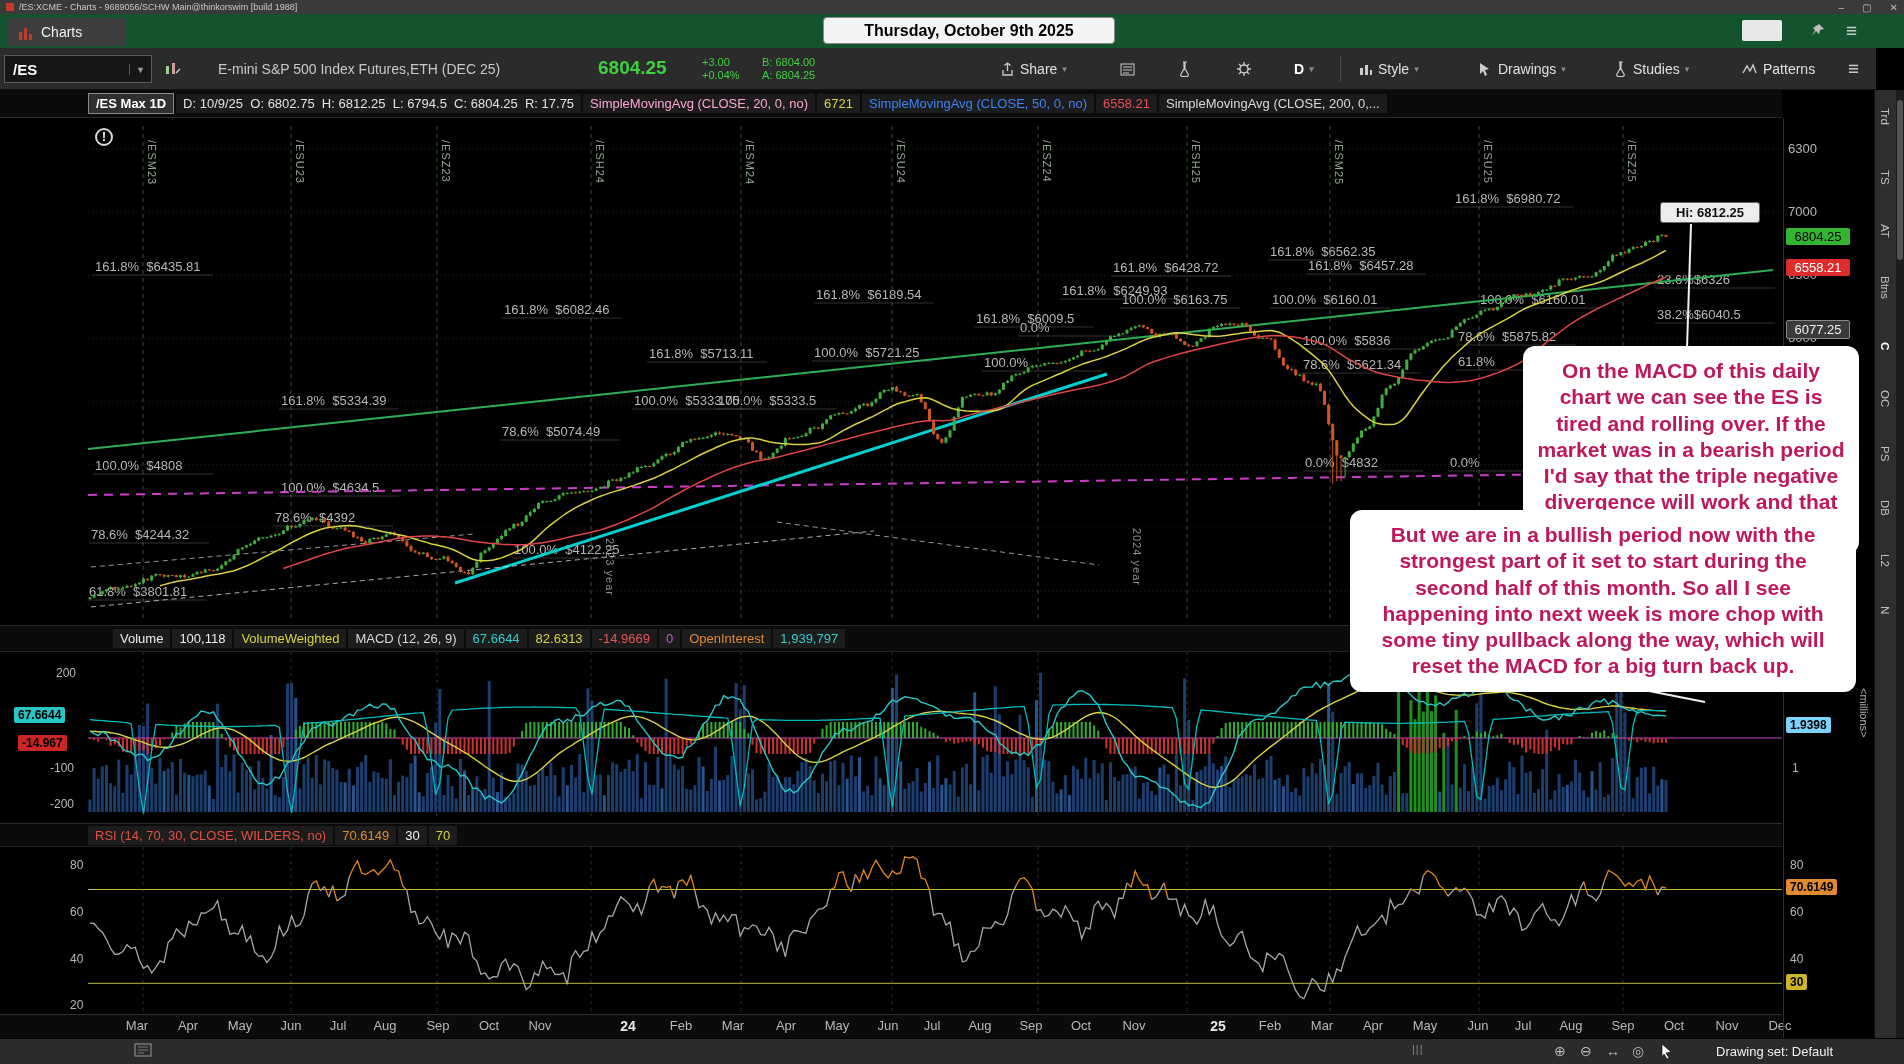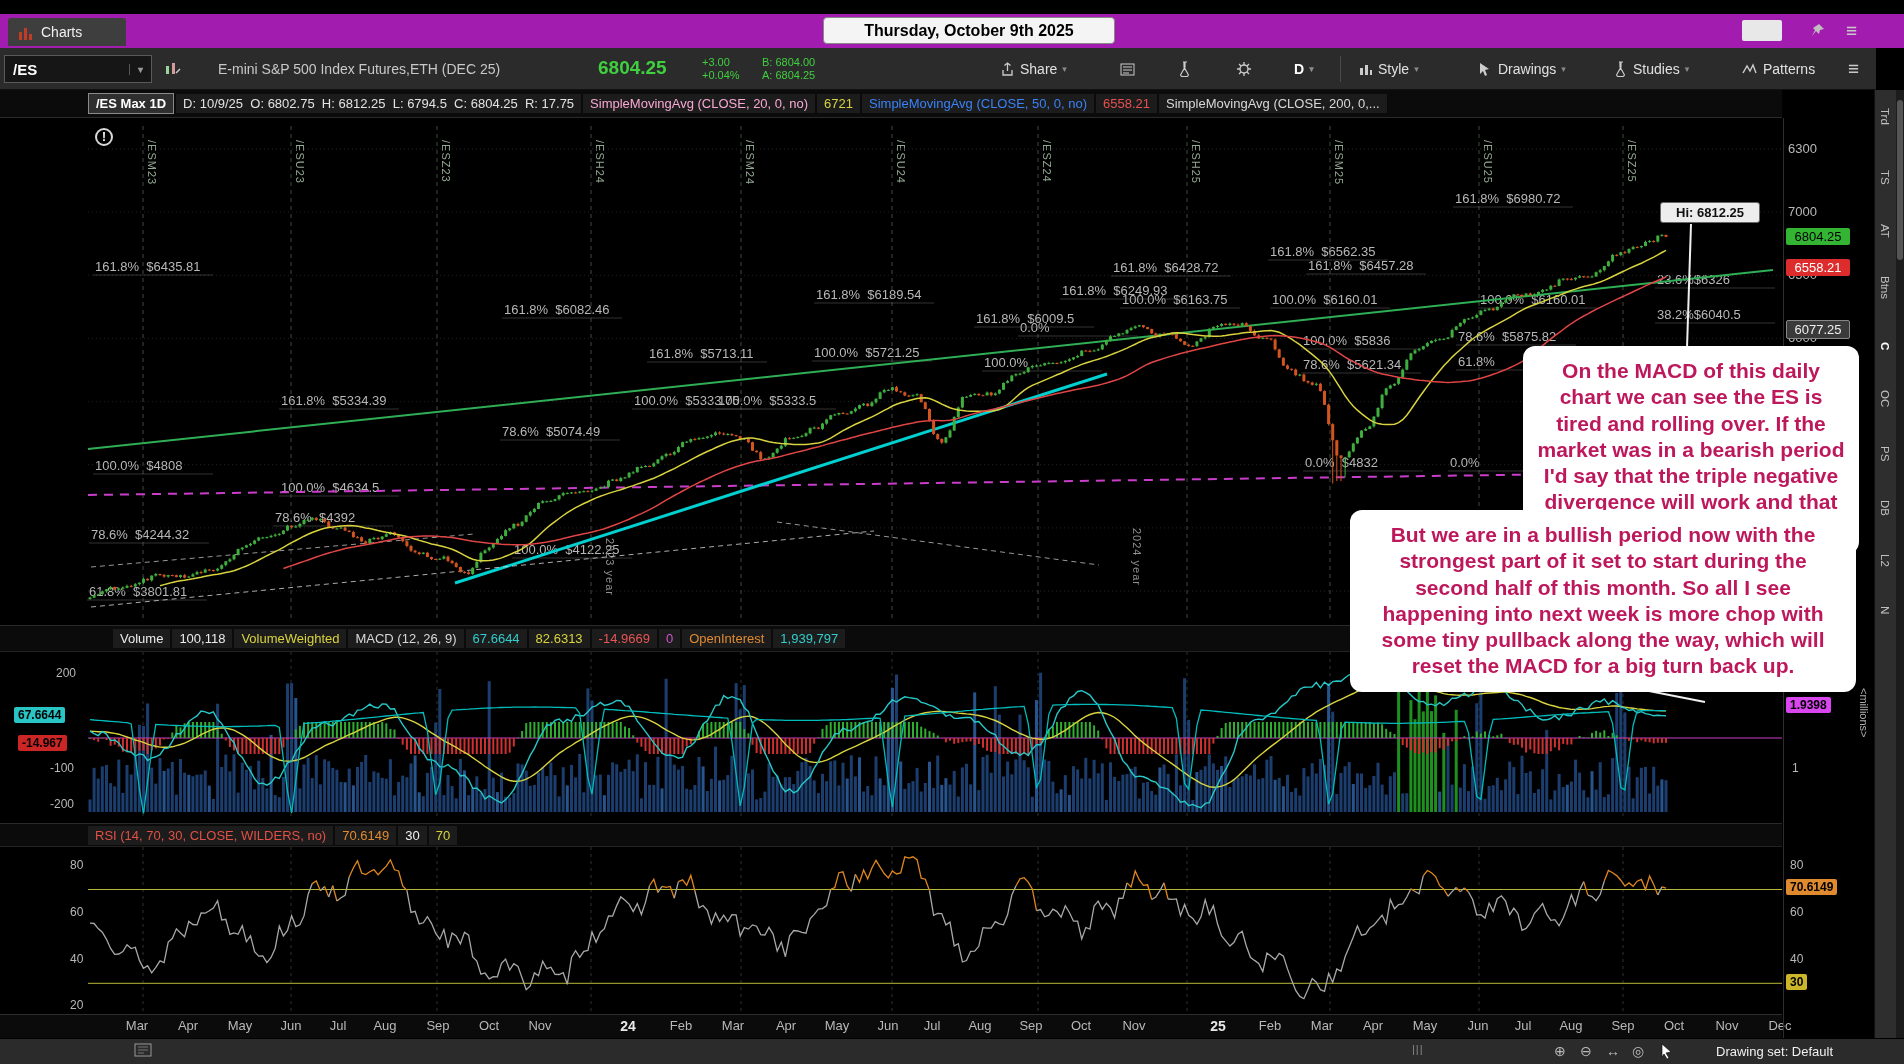--- a/index.html
+++ b/index.html
@@ -8,21 +8,21 @@
      font-family:"Liberation Sans",sans-serif;color:#ddd;}
 
 
 .titlebar{position:absolute;top:0;left:0;right:0;height:14px;background:#3a3a3a;
   display:flex;align-items:center;padding:0 6px;font-size:9px;color:#c8c8c8;z-index:60;}
 .tb-icon{width:8px;height:8px;background:#c23b27;margin-right:5px;display:inline-block;}
 .winctl{margin-left:auto;display:flex;gap:18px;font-size:10px;color:#bbb;}
 .winctl span{cursor:default;}
 
 
-.tabrow{position:absolute;top:14px;left:0;right:0;height:34px;background:#a21caf;z-index:55;}
+.tabrow{position:absolute;top:14px;left:0;right:0;height:34px;background:#14532d;z-index:55;}
 .charts-tab{position:absolute;left:8px;top:4px;height:28px;width:118px;background:#3e3e3e;
   border-radius:3px 3px 0 0;display:flex;align-items:center;padding:0 10px;gap:7px;
   font-size:14px;color:#f0f0f0;}
 .date-banner{position:absolute;left:823px;top:3px;width:292px;height:27px;background:#f4f4f4;
   color:#000;font-weight:bold;font-size:16px;display:flex;align-items:center;justify-content:center;
   border-radius:4px;border:1px solid #888;}
 .white-box{position:absolute;left:1742px;top:6px;width:40px;height:21px;background:#e8e8e8;border-radius:2px;}
 .pin-wrap{position:absolute;left:1810px;top:8px;}
 .burger{position:absolute;top:4px;font-size:19px;color:#c8c8c8;line-height:26px;}
 
@@ -81,20 +81,29 @@
 .vsep{position:absolute;left:1783px;top:118px;height:920px;width:1px;background:#2e2e2e;z-index:5;}
 .warn{position:absolute;left:95px;top:128px;width:18px;height:18px;border:2px solid #d8d8d8;border-radius:50%;
   color:#fff;font-size:12px;font-weight:bold;text-align:center;line-height:15px;z-index:25;}
 svg.pane{position:absolute;left:0;z-index:10;}
 </style>
 </head>
 <body>
 
 <div id="app">
 
+  <div class="titlebar">
+    <span class="tb-icon"></span>
+    <span>/ES:XCME - Charts - 9689056/SCHW Main@thinkorswim [build 1988]</span>
+    <span class="winctl">
+      <span>–</span>
+      <span>▢</span>
+      <span>✕</span>
+    </span>
+  </div>
 
   <div class="tabrow">
     <div class="charts-tab">
       <svg width="16" height="15">
         <rect x="1" y="7" width="3" height="8" fill="#c23b27"></rect>
         <rect x="6" y="3" width="3" height="12" fill="#c23b27"></rect>
         <rect x="11" y="9" width="3" height="6" fill="#c23b27"></rect>
       </svg>
       <span>Charts</span>
     </div>
@@ -1993,21 +2002,21 @@
       <div class="vlabel" style="left: 1131px; top: 528px; position: absolute; color: rgb(143, 143, 143);">2024 year</div>
       <div class="callout" style="left: 1523px; top: 346px; width: 336px; position: absolute; pointer-events: auto;">On the MACD of this daily chart we can see the ES is tired and rolling over.  If the market was in a bearish period I'd say that the triple negative divergence will work and that we'd see a big drop.</div>
       <div class="callout" style="left: 1350px; top: 510px; width: 506px; position: absolute; pointer-events: auto;">But we are in a bullish period now with the strongest part of it set to start during the second half of this month.  So all I see happening into next week is more chop with some tiny pullback along the way, which will reset the MACD for a big turn back up.</div>
       <div class="sideBadge" style="left: 14px; top: 707px; background: rgb(41, 197, 197); position: absolute;">67.6644</div>
       <div class="sideBadge" style="left: 18px; top: 735px; background: rgb(204, 37, 37); position: absolute;">-14.967</div>
       <div class="paneLabel" style="left: 56px; top: 666px; position: absolute;">200</div>
       <div class="paneLabel" style="left: 50px; top: 761px; position: absolute;">-100</div>
       <div class="paneLabel" style="left: 50px; top: 797px; position: absolute;">-200</div>
       <div class="paneLabel" style="left: 1792px; top: 677px; position: absolute;">3</div>
       <div class="paneLabel" style="left: 1792px; top: 761px; position: absolute;">1</div>
-      <div class="sideBadge" style="left: 1786px; top: 697px; background: #d946ef; position: absolute;">1.9398</div>
+      <div class="sideBadge" style="left: 1786px; top: 717px; background: #7dd3fc; position: absolute;">1.9398</div>
       <div class="paneLabel" style="left: 1858px; top: 688px; color: rgb(176, 176, 176); font-size: 11px; position: absolute; writing-mode: vertical-rl;">&lt;millions&gt;</div>
       <div class="paneLabel" style="left: 70px; top: 858px; position: absolute;">80</div>
       <div class="paneLabel" style="left: 70px; top: 905px; position: absolute;">60</div>
       <div class="paneLabel" style="left: 70px; top: 952px; position: absolute;">40</div>
       <div class="paneLabel" style="left: 70px; top: 998px; position: absolute;">20</div>
       <div class="paneLabel" style="left: 1790px; top: 858px; position: absolute;">80</div>
       <div class="paneLabel" style="left: 1790px; top: 905px; position: absolute;">60</div>
       <div class="paneLabel" style="left: 1790px; top: 952px; position: absolute;">40</div>
       <div class="sideBadge" style="left: 1786px; top: 879px; background: rgb(224, 138, 48); position: absolute;">70.6149</div>
       <div class="sideBadge" style="left: 1786px; top: 974px; background: rgb(203, 182, 42); position: absolute;">30</div>

